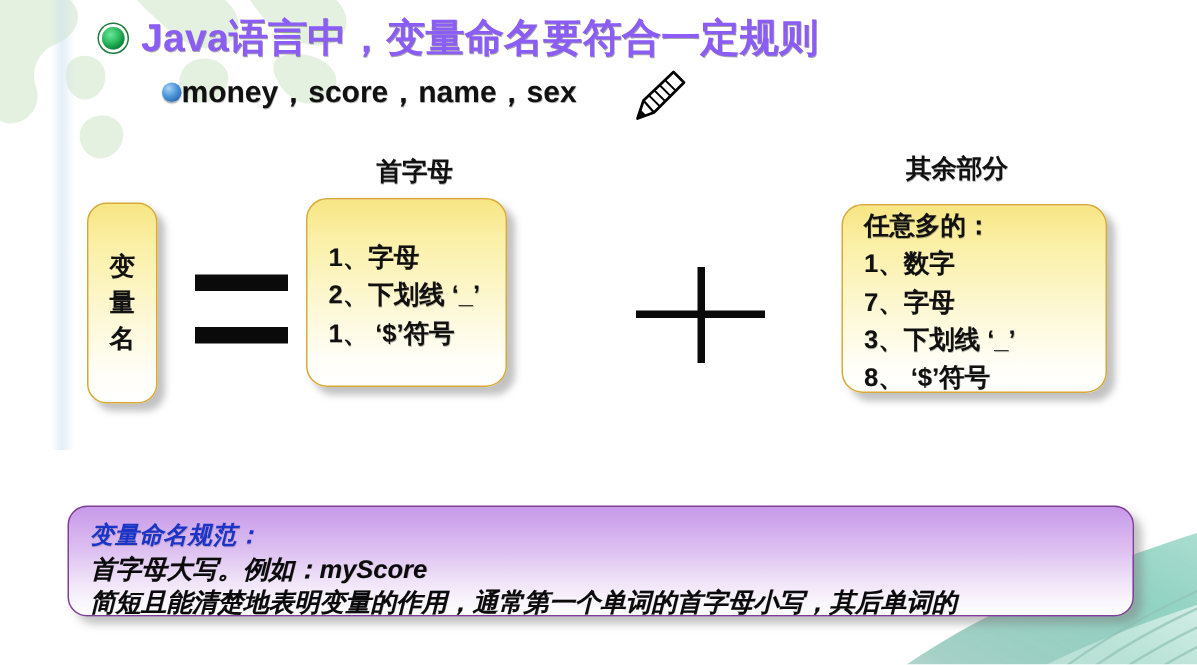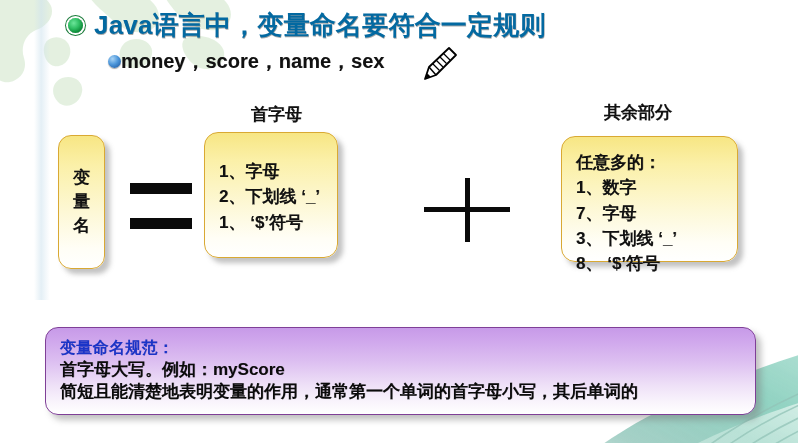--- a/index.html
+++ b/index.html
@@ -36,21 +36,21 @@
     position:absolute;left:68px;top:8px;
     display:flex;align-items:center;gap:11px;
   }
   .bullet-green{
     width:15px;height:15px;border-radius:50%;
     background:radial-gradient(circle at 38% 34%,#6ce59a 0%,#2fbe63 40%,#0f8f3c 68%,#0a6b2c 100%);
     box-shadow:0 0 0 2px #ffffff,0 0 0 3px #1c7c3c,0 1px 1px rgba(0,0,0,.45);
     flex:0 0 auto;
   }
   .hdr1 .txt{
-    font-size:26px;font-weight:bold;color:#0369a1;
+    font-size:26px;font-weight:bold;color:#8b5cf6;
     letter-spacing:.2px;white-space:nowrap;
     text-shadow:0.5px 0.5px 0 rgba(0,0,0,.35);
   }
   .hdr2{
     position:absolute;left:108px;top:48px;
     display:flex;align-items:center;
   }
   .bullet-blue{
     width:13px;height:13px;border-radius:50%;
     background:radial-gradient(circle at 35% 30%,#a9d4f5 0%,#4c96da 45%,#2f6fb5 75%,#27598f 100%);
@@ -86,47 +86,48 @@
     font-size:17px;font-weight:bold;color:#121212;
     line-height:1.42;text-align:center;
     text-shadow:0.4px 0.4px 0 rgba(0,0,0,.3);
   }
   #box-first{
     left:204px;top:132px;width:134px;height:126px;
     padding:26px 0 0 14px;
   }
   #box-rest{
     left:561px;top:136px;width:177px;height:126px;
-    padding:13px 0 0 14px;
+    padding:1px 0 0 14px;
   }
   .ylist{
     font-size:17px;font-weight:bold;color:#111;line-height:1.49;
     text-shadow:0.4px 0.4px 0 rgba(0,0,0,.3);white-space:nowrap;
   }
   .ylist div{margin:0;padding:0;}
 
   
   #eq{position:absolute;left:130px;top:183px;width:62px;height:46px;}
   #eq .bar{position:absolute;left:0;width:62px;height:11px;background:#0a0a0a;}
   #eq .b1{top:0;}
   #eq .b2{top:35px;}
   
   #plus{position:absolute;left:424px;top:178px;width:86px;height:64px;}
   #plus .h{position:absolute;left:0;top:29px;width:86px;height:5px;background:#0a0a0a;}
   #plus .v{position:absolute;left:41px;top:0;width:5px;height:64px;background:#0a0a0a;}
 
   
   #note{
-    position:absolute;left:45px;top:327px;width:711px;height:88px;
+    position:absolute;left:45px;top:337px;width:711px;height:74px;
     box-sizing:border-box;
     border:1.6px solid #7f3f97;
     border-radius:13px;
     background:linear-gradient(to bottom,#c79ae8 0%,#cfa6ec 14%,#ddc0f1 40%,#eee0f7 66%,#f9f4fc 86%,#ffffff 100%);
     box-shadow:5px 5px 6px rgba(120,120,120,.45);
     padding:9px 14px 0 14px;
+    font-style:italic;
   }
   #note .ntitle{
     font-size:16px;font-weight:bold;color:#1a34c8;
     letter-spacing:.3px;line-height:1.35;
     text-shadow:0.4px 0.4px 0 rgba(0,0,0,.18);
   }
   #note .nbody{
     font-size:17px;font-weight:bold;color:#0b0b0b;line-height:1.33;
     text-shadow:0.4px 0.4px 0 rgba(0,0,0,.3);
   }

